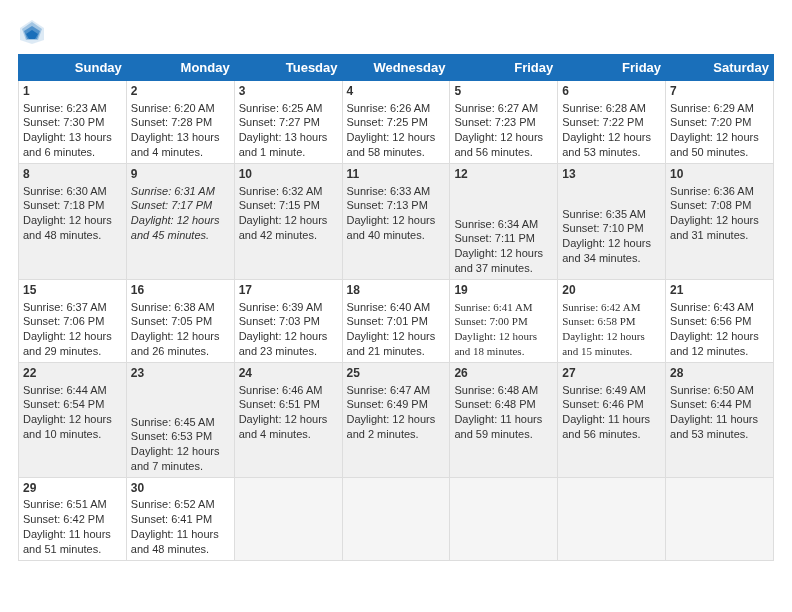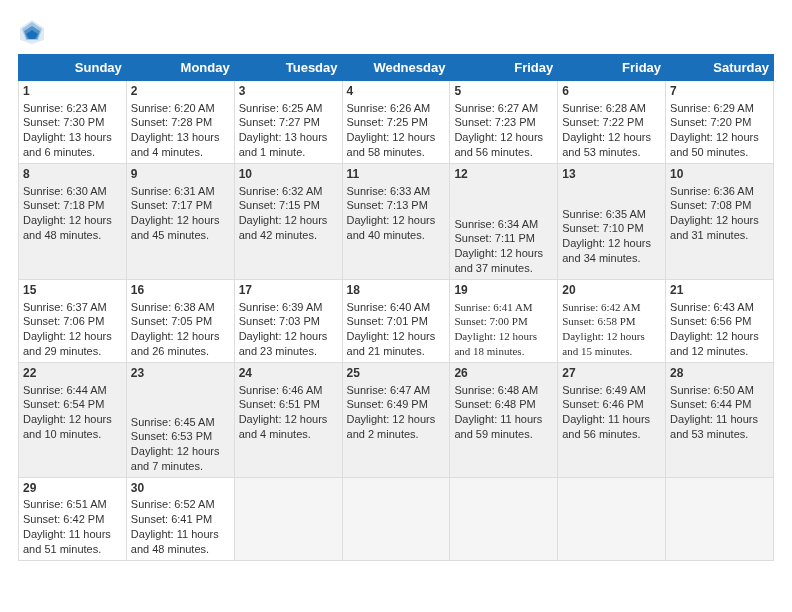--- a/index.html
+++ b/index.html
@@ -192,21 +192,21 @@
         <tr class="row-shaded">
           <td>
             <span class="day-num">8</span>
             <div class="day-info" style="white-space: pre-line;">Sunrise: 6:30 AM
 Sunset: 7:18 PM
 Daylight: 12 hours
 and 48 minutes.</div>
           </td>
           <td>
             <span class="day-num">9</span>
-            <div class="day-info" style="white-space: pre-line;">Sunrise: 6:31 AM
+            <div class="day-info" style="white-space: pre-line; font-style: italic;">Sunrise: 6:31 AM
 Sunset: 7:17 PM
 Daylight: 12 hours
 and 45 minutes.</div>
           </td>
           <td>
             <span class="day-num">10</span>
             <div class="day-info" style="white-space: pre-line;">Sunrise: 6:32 AM
 Sunset: 7:15 PM
 Daylight: 12 hours
 and 42 minutes.</div>

